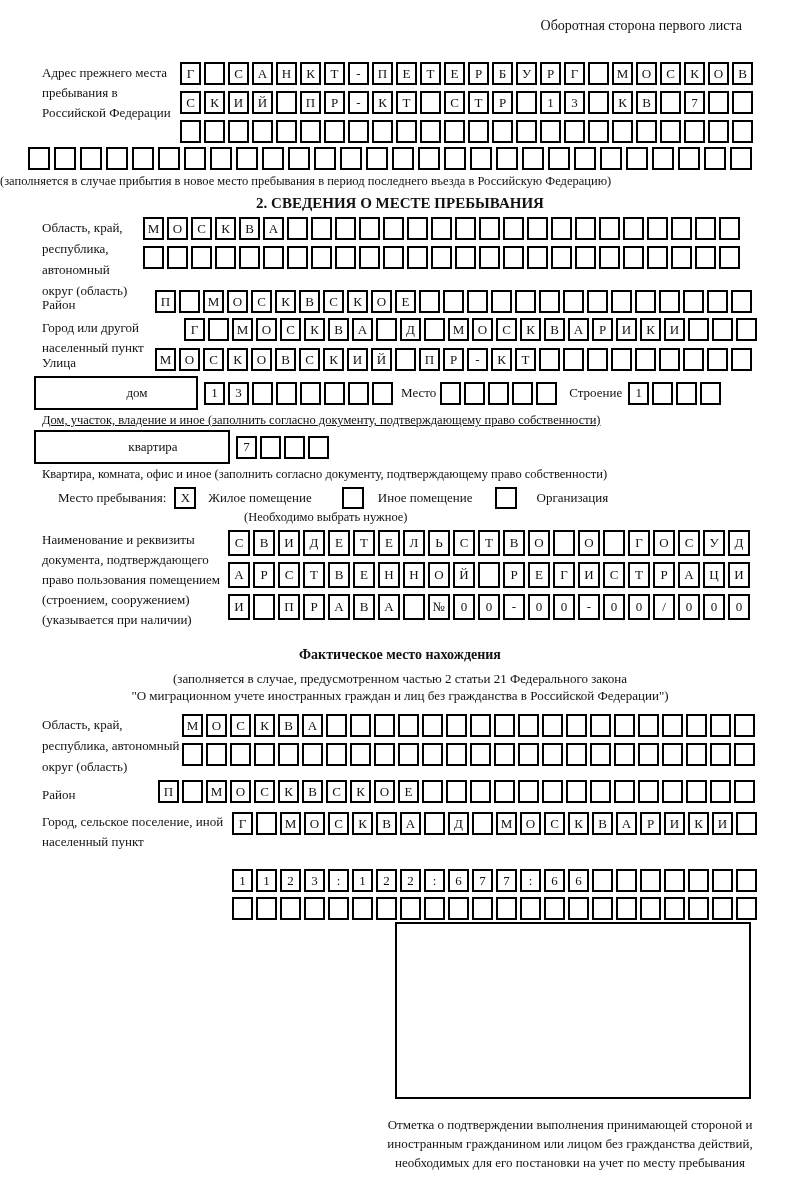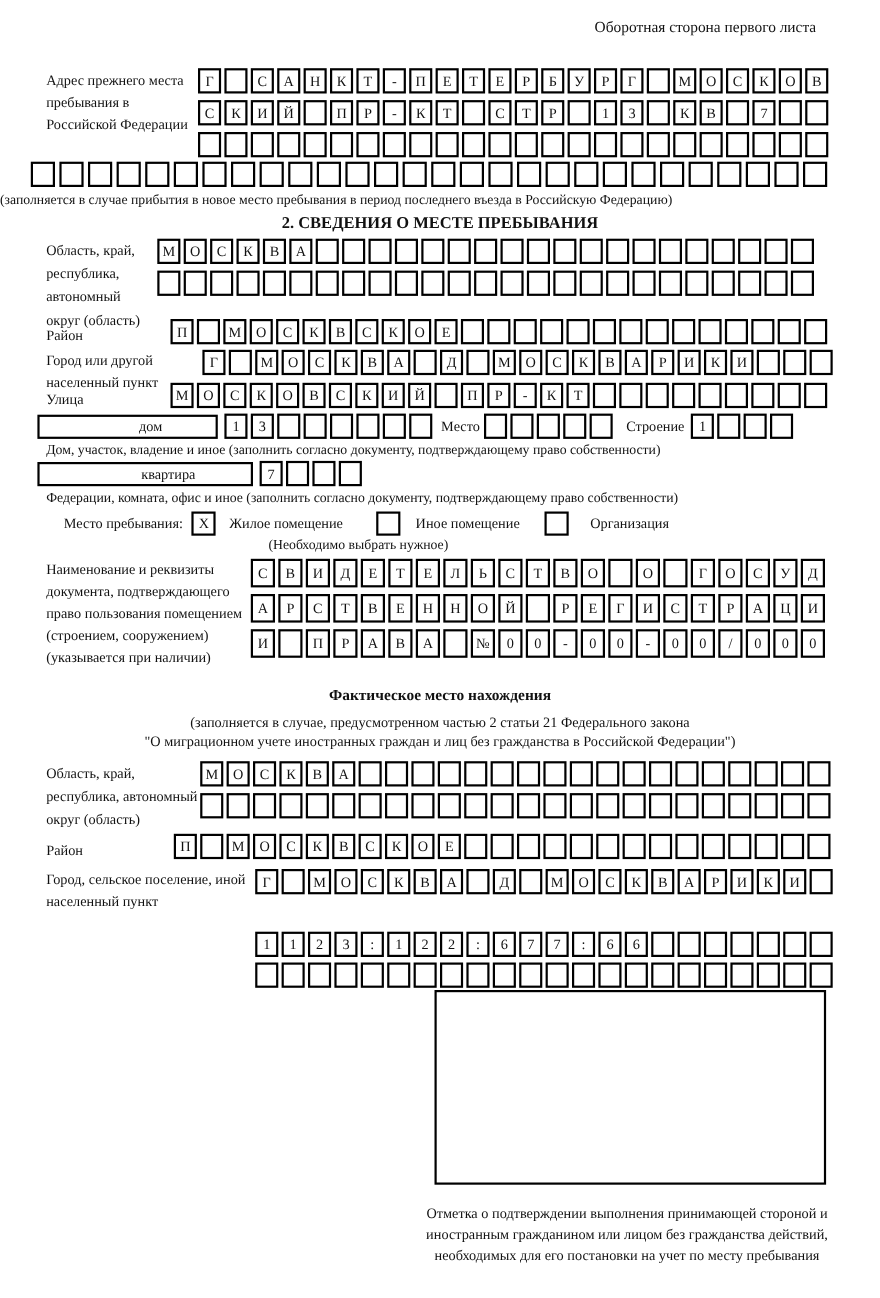--- a/index.html
+++ b/index.html
@@ -23,21 +23,21 @@
   }
   .cells.wide { gap: 4px; }
   .cells.wide .cell { width: 22px; }
   .cells.big .cell { width: 22px; height: 26px; }
   .note { font-size: 12.5px; text-align: left; line-height: 14px; font-family: Liberation Serif, serif; }
   .note-left { font-size: 12.5px; padding-left: 42px; line-height: 14px; }
   .sect-title { text-align: center; font-weight: bold; font-size: 15px; line-height: 18px; }
   .sub-title { text-align: center; font-weight: bold; font-size: 14px; line-height: 17px; }
   .cnote { font-size: 13px; text-align: center; line-height: 17px; }
   .boxlabel {
-    border: 2px solid #000; height: 22px; display: inline-flex;
+    border: 2px solid #000; height: 34px; display: inline-flex;
     align-items: center; justify-content: center; font-size: 13px; flex: 0 0 auto; padding-left: 42px;
   }
   .inline-row { display: flex; align-items: center; }
   .ckbox {
     width: 22px; height: 22px; border: 2px solid #000; display: inline-flex;
     align-items: center; justify-content: center; font-size: 13px; flex: 0 0 auto;
   }
   .stay-txt { font-size: 13px; }
   .caption { font-size: 13px; line-height: 19px; text-align: center; }
 </style>
@@ -336,32 +336,32 @@
       <span class="cell"></span>
     </div>
   <div class="stay-txt" style="margin:0 6px 0 12px;">Строение</div>
   <div class="cells" style="margin:0;">
       <span class="cell">1</span>
       <span class="cell"></span>
       <span class="cell"></span>
       <span class="cell"></span>
     </div>
 </div>
-<div class="note-left" style="margin-top:3px;">Дом, участок, владение и иное (заполнить согласно документу, подтверждающему право собственности)</div>
+<div class="note-left" style="margin-top:3px;text-decoration:underline;">Дом, участок, владение и иное (заполнить согласно документу, подтверждающему право собственности)</div>
 
 <div class="inline-row" style="margin-top:3px; padding-left:34px;">
   <div class="boxlabel" style="width:196px;">квартира</div>
   <div class="cells" style="margin:0 0 0 6px;">
       <span class="cell">7</span>
       <span class="cell"></span>
       <span class="cell"></span>
       <span class="cell"></span>
     </div>
 </div>
-<div class="note-left" style="margin-top:3px;">Федерации, комната, офис и иное (заполнить согласно документу, подтверждающему право собственности)</div>
+<div class="note-left" style="margin-top:3px;">Квартира, комната, офис и иное (заполнить согласно документу, подтверждающему право собственности)</div>
 
 <div class="inline-row" style="margin-top:6px; padding-left:58px;">
   <div class="stay-txt">Место пребывания:</div>
   <div class="ckbox" style="margin-left:8px;">X</div>
   <div class="stay-txt" style="margin-left:12px;">Жилое помещение</div>
   <div class="ckbox" style="margin-left:30px;"></div>
   <div class="stay-txt" style="margin-left:14px;">Иное помещение</div>
   <div class="ckbox" style="margin-left:22px;"></div>
   <div class="stay-txt" style="margin-left:20px;">Организация</div>
 </div>

